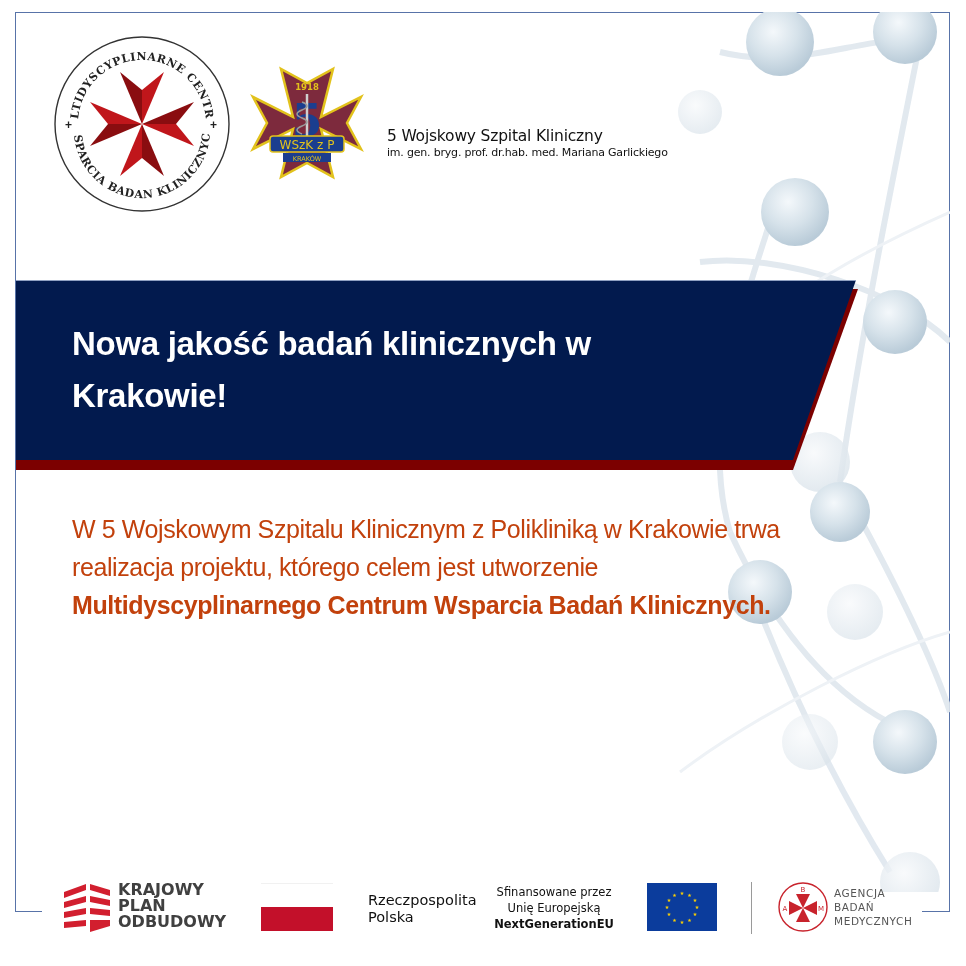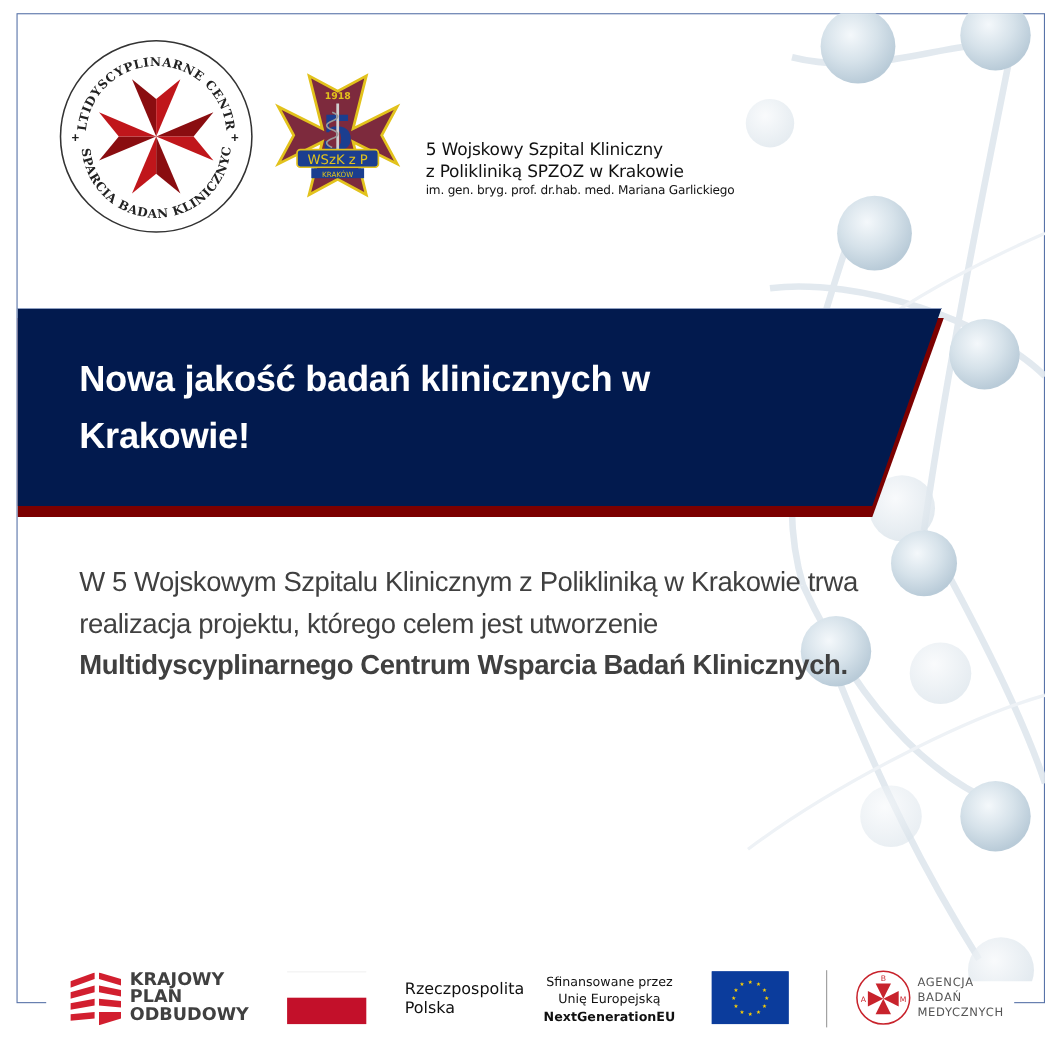--- a/index.html
+++ b/index.html
@@ -25,21 +25,21 @@
 
   .banner { position: absolute; left: 16px; top: 280px; width: 850px; height: 190px; }
   .banner-title {
     position: absolute; left: 72px; top: 318px; width: 660px;
     font-family: "Liberation Sans", sans-serif; font-weight: bold; color: #fff;
     font-size: 33px; line-height: 52px; letter-spacing: -0.3px;
   }
 
   .body-text {
     position: absolute; left: 72px; top: 510px; width: 720px;
-    font-family: "Liberation Sans", sans-serif; font-size: 25px; line-height: 38px; color: #404040;
+    font-family: "Liberation Sans", sans-serif; font-size: 25px; line-height: 38px; color: #c2410c;
     letter-spacing: -0.4px;
   }
   .body-text b { font-weight: bold; }
 
   .footer { position: absolute; left: 0; top: 870px; width: 966px; height: 80px; }
   .kpo-icon { position: absolute; left: 64px; top: 884px; width: 46px; height: 48px; }
   .kpo-text { position: absolute; left: 118px; top: 882px; font-family: "DejaVu Sans", sans-serif; font-weight: bold; font-size: 16px; line-height: 16px; color: #404040; }
   .rp-flag { position: absolute; left: 261px; top: 883px; width: 72px; height: 48px; }
   .rp-flag .white { height: 24px; background: #fff; border-top: 1px solid #f1f1f1; }
   .rp-flag .red { height: 24px; background: #c3102a; }
@@ -131,21 +131,20 @@
   <line x1="57" y1="28" x2="57" y2="76" stroke="#cfcfcf" stroke-width="2.5"></line>
   <path d="M52 36 q10 4 0 8 q-10 4 0 8 q10 4 0 8 q-10 4 0 8" fill="none" stroke="#9a9a9a" stroke-width="1.5"></path>
   <rect x="20" y="70" width="74" height="16" rx="3" fill="#1b3e8f" stroke="#e2c21c" stroke-width="1.5"></rect>
   <text x="57" y="83" text-anchor="middle" font-family="DejaVu Sans, sans-serif" font-size="12" fill="#e2c21c">WSzK z P</text>
   <rect x="33" y="87" width="48" height="9" fill="#1b3e8f"></rect>
   <text x="57" y="94.5" text-anchor="middle" font-family="DejaVu Sans, sans-serif" font-size="6.5" fill="#e2c21c">KRAKÓW</text>
 </svg>
 
 <div class="hospital-name">
   <div class="l1">5 Wojskowy Szpital Kliniczny</div>
-  <div class="l2">z Polikliniką SPZOZ w Krakowie</div>
   <div class="l3">im. gen. bryg. prof. dr.hab. med. Mariana Garlickiego</div>
 </div>
 
 <svg class="banner" viewBox="0 0 850 190">
   <polygon points="0,9 842,9 777,190 0,190" fill="#7c0000"></polygon>
   <polygon points="0,0 840,0 777,180 0,180" fill="#021a4e"></polygon>
   <line x1="0" y1="0.5" x2="840" y2="0.5" stroke="#8fa0c2" stroke-width="1"></line>
 </svg>
 <div class="banner-title">Nowa jakość badań klinicznych w Krakowie!</div>
 

